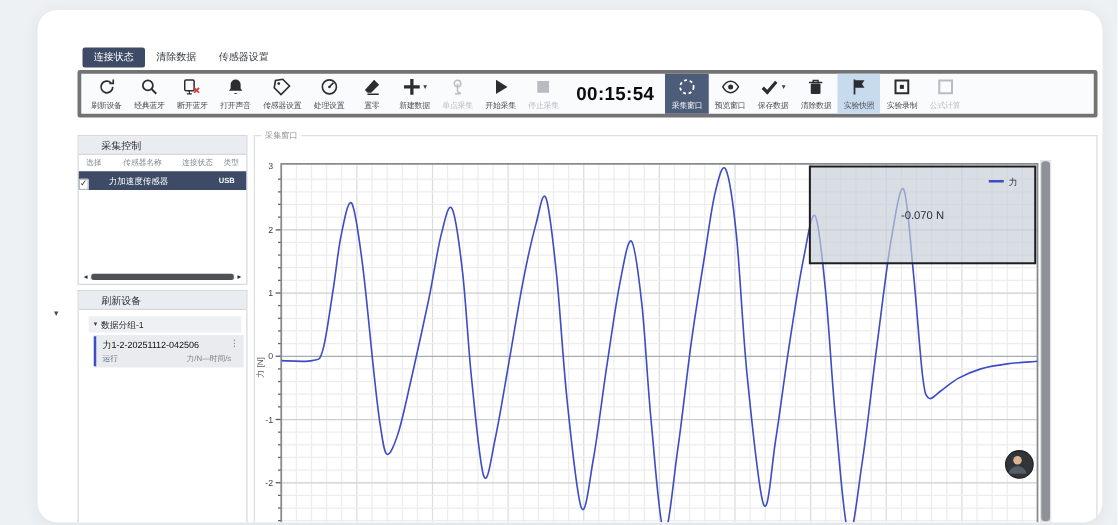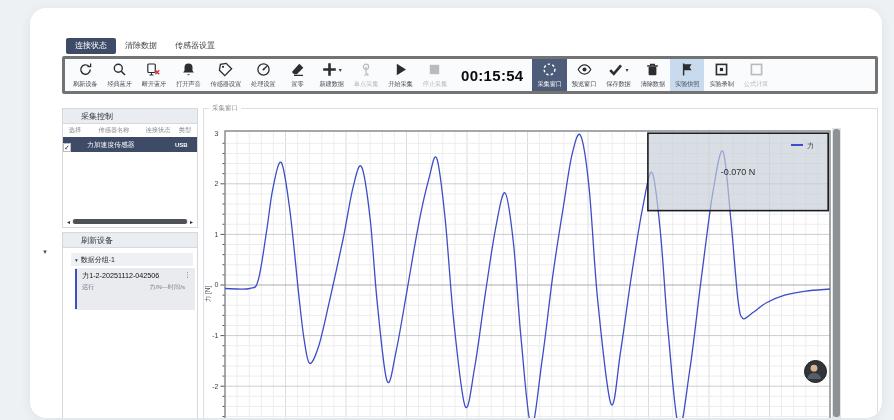--- a/index.html
+++ b/index.html
@@ -41,21 +41,21 @@
          font-size:7px; line-height:7px; color:#24282c; text-align:center; margin:0 auto; }
   .dot { width:5px; height:5px; border-radius:50%; margin:0 auto; }
   .hscroll { position:absolute; left:2px; right:2px; bottom:2px; height:7px; display:flex; align-items:center; }
   .hscroll .arr { font-size:6px; color:#2c2e31; width:7px; text-align:center; }
   .hscroll .track { flex:1; height:5px; background:#e6e8ea; border-radius:2px; position:relative; }
   .hscroll .thumb { position:absolute; left:1px; right:1px; top:0; height:5px; background:#4e5256; border-radius:2px; }
 
   .grouprow { margin:5px 4px 0 8px; height:13px; background:#eef0f3; display:flex; align-items:center;
               font-size:7px; color:#26292d; padding-left:4px; gap:3px; }
   .grouprow .tri { font-size:5.5px; color:#3a3d41; }
-  .dataitem { margin:2px 2px 0 12px; height:42px; background:#e9ebee; position:relative; padding:3px 4px 0 7px; }
+  .dataitem { margin:2px 2px 0 12px; height:26px; background:#e9ebee; position:relative; padding:3px 4px 0 7px; }
   .dataitem .bar { position:absolute; left:0; top:1px; bottom:1px; width:2px; background:#3e4dc5; }
   .di-line1 { display:flex; justify-content:space-between; font-size:7.2px; color:#0e1012; }
   .di-line1 .menu { color:#55595e; font-size:7px; }
   .di-line2 { display:flex; justify-content:space-between; font-size:6.2px; margin-top:2px; padding-right:6px; }
   .di-line2 .st { color:#5d6f86; } .di-line2 .ax { color:#7e8287; }
 
   
   .groupbox { position:absolute; left:173px; top:100px; width:675px; height:310px;
               border:1px solid #dcdee0; border-bottom:none; }
   .groupbox-label { position:absolute; left:179px; top:96px; font-size:6.5px; color:#8b8f93;

